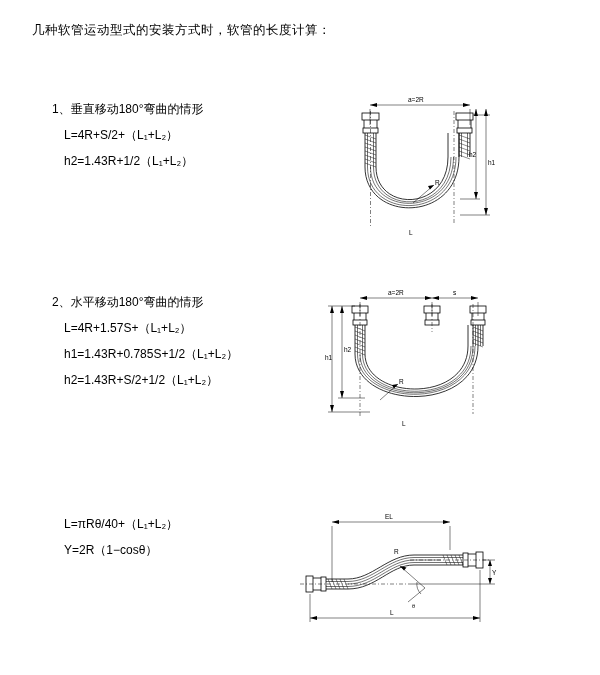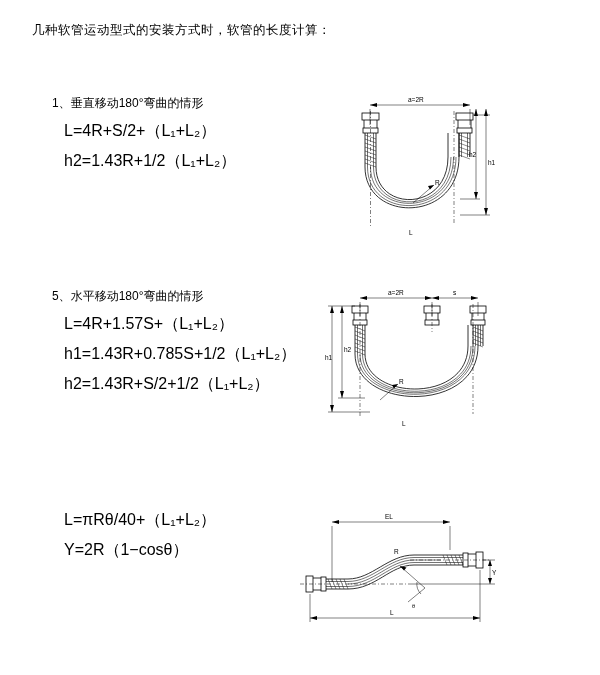--- a/index.html
+++ b/index.html
@@ -33,30 +33,30 @@
     left: 0;
     width: 600px;
   }
   .sec1 { top: 95px; }
   .sec2 { top: 288px; }
   .sec3 { top: 510px; }
 
   .sec-text {
     position: absolute;
     left: 52px;
-    top: 0;
+    top: 6px;
     width: 260px;
   }
   .sec-heading {
     font-size: 12px;
     margin-bottom: 9px;
     white-space: nowrap;
   }
   .formula {
-    font-size: 16px;
+    font-size: 12px;
     margin-left: 12px;
     margin-bottom: 9px;
     white-space: nowrap;
   }
   .fig {
     position: absolute;
     top: 0;
   }
   .fig1 { left: 310px; }
   .fig2 { left: 310px; }
@@ -164,21 +164,21 @@
         <line class="dim" x1="150" y1="120" x2="180" y2="120"></line>
         <line class="dim" x1="150" y1="104" x2="170" y2="104"></line>
 
         <text class="lbl" x="99" y="140">L</text>
       </svg>
     </div>
   </div>
 
   <div class="section sec2">
     <div class="sec-text">
-      <div class="sec-heading">5、水平移动180°弯曲的情形</div>
+      <div class="sec-heading">2、水平移动180°弯曲的情形</div>
       <div class="formula">L=4R+1.57S+（L₁+L₂）</div>
       <div class="formula">h1=1.43R+0.785S+1/2（L₁+L₂）</div>
       <div class="formula">h2=1.43R+S/2+1/2（L₁+L₂）</div>
     </div>
 
     <div class="fig fig2">
       <svg width="190" height="160" viewBox="0 0 190 160">
 
         <line class="dim" x1="50" y1="10" x2="122" y2="10"></line>
         <path class="fillblk" d="M50,10 l7,-2 l0,4 z"></path>

